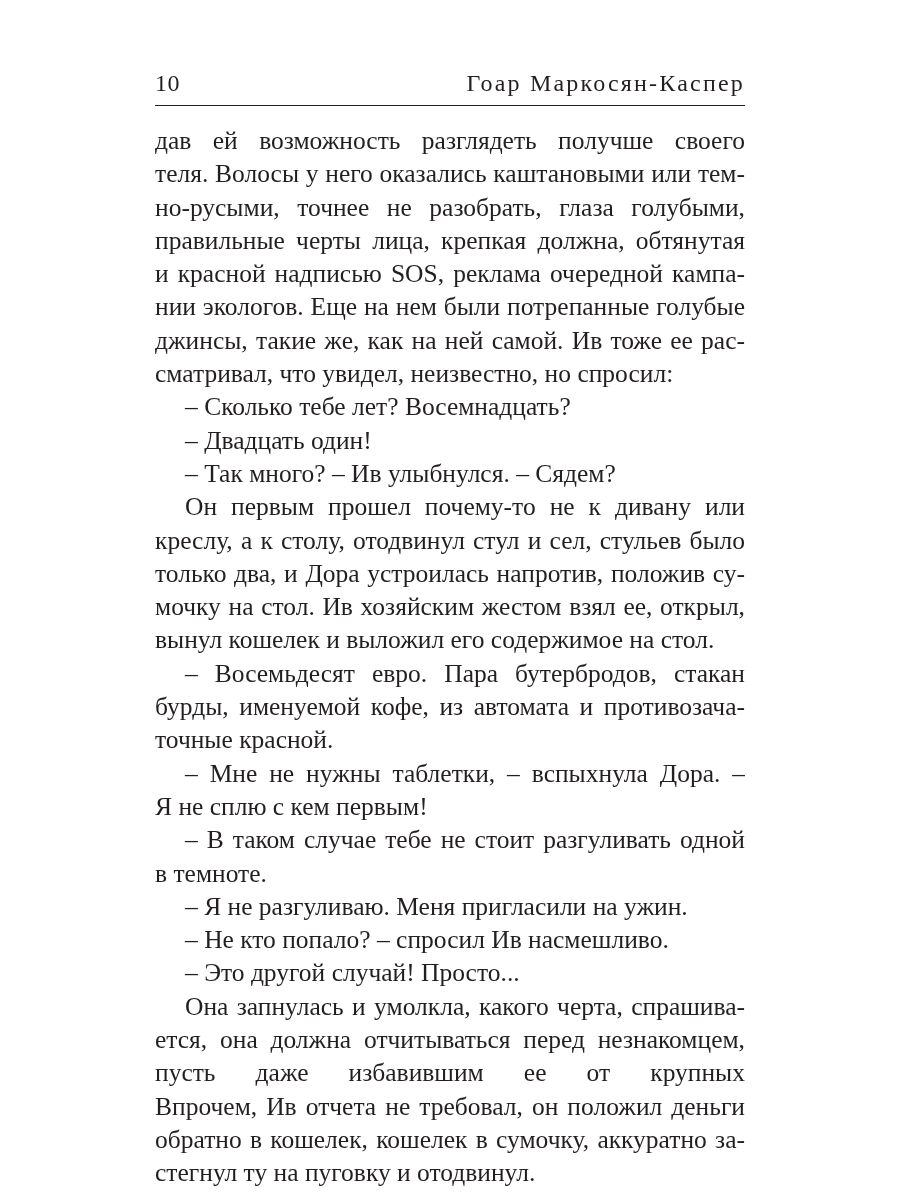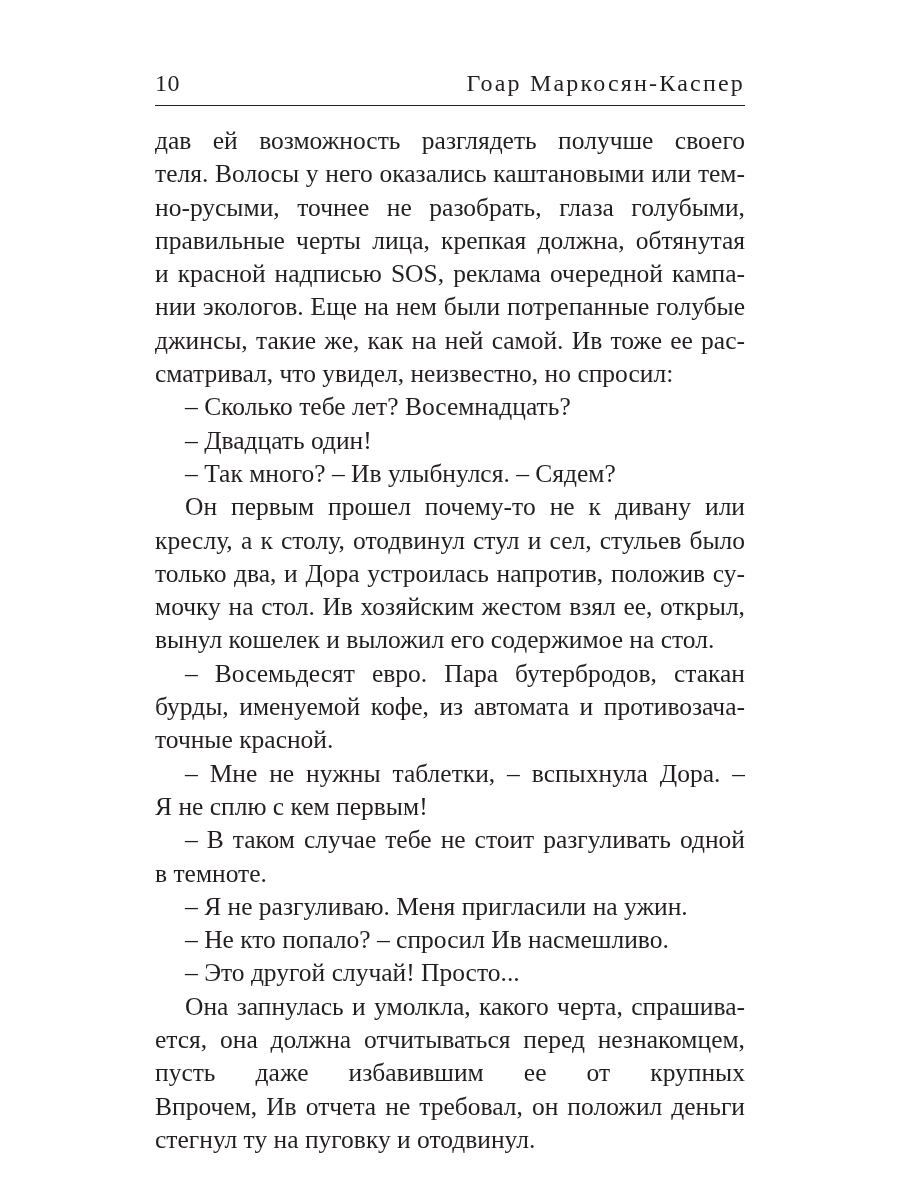--- a/index.html
+++ b/index.html
@@ -111,15 +111,16 @@
       <div class="line">Я не сплю с кем первым!</div>
       <div class="line ind j">– В таком случае тебе не стоит разгуливать одной</div>
       <div class="line">в темноте.</div>
       <div class="line ind">– Я не разгуливаю. Меня пригласили на ужин.</div>
       <div class="line ind">– Не кто попало? – спросил Ив насмешливо.</div>
       <div class="line ind">– Это другой случай! Просто...</div>
       <div class="line ind j">Она запнулась и умолкла, какого черта, спрашива-</div>
       <div class="line j">ется, она должна отчитываться перед незнакомцем,</div>
       <div class="line j">пусть даже избавившим ее от крупных неприятностей.</div>
       <div class="line j">Впрочем, Ив отчета не требовал, он положил деньги</div>
+      <div class="line j">обратно в кошелек, кошелек в сумочку, аккуратно за-</div>
       <div class="line">стегнул ту на пуговку и отодвинул.</div>
     </div>
 </div>
 
 </body></html>

